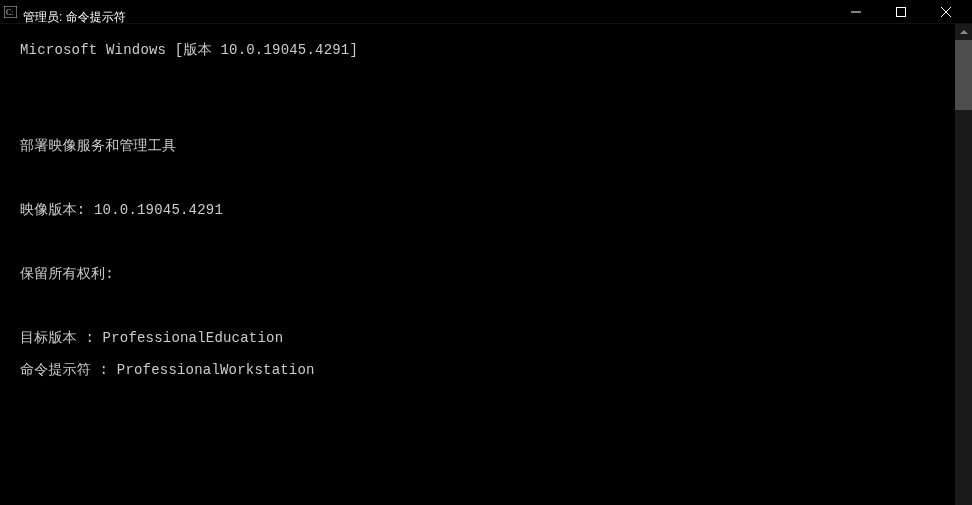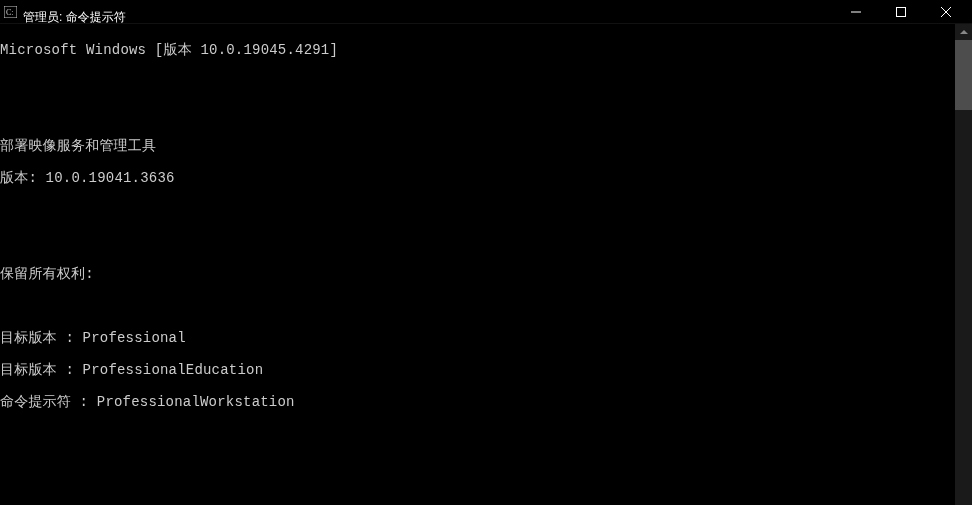--- a/index.html
+++ b/index.html
@@ -7,21 +7,21 @@
     .window { width: 972px; height: 505px; background: #000; display: flex; flex-direction: column; }
     .titlebar { height: 24px; background: #000; display: flex; align-items: center; padding: 0 4px; border-bottom: 1px solid #111; }
     .titlebar-icon { width: 13px; height: 13px; margin-right: 6px; display: inline-flex; align-items: center; justify-content: center; }
     .titlebar-icon svg { display: block; }
     .titlebar-text { color: #fff; font-size: 12px; font-family: "Microsoft YaHei", "SimSun", sans-serif; flex: 1; white-space: nowrap; margin-top: 11px; }
     .titlebar-buttons { display: flex; }
     .title-btn { width: 45px; height: 24px; display: flex; align-items: center; justify-content: center; color: #fff; }
     .title-btn svg { display: block; }
     .content { flex: 1; display: flex; background: #000; }
     .terminal { flex: 1; color: #ccc; font-size: 14px; line-height: 16px; white-space: pre; padding: 2px 0 0 0; letter-spacing: 0.2px; }
-    .terminal .line { height: 16px; }
+    .terminal .line { height: 16px; padding-left: 20px; }
     .scrollbar { width: 17px; background: #1a1a1a; position: relative; }
     .scroll-thumb { position: absolute; left: 0; right: 0; top: 16px; height: 70px; background: #4d4d4d; }
     .scroll-arrow { width: 17px; height: 16px; display: flex; align-items: center; justify-content: center; color: #999; }
     .scroll-arrow.up { position: absolute; top: 0; }
   </style>
 </head>
 <body>
 
 <div class="window">
   <div class="titlebar">
@@ -50,26 +50,25 @@
           </svg>
       </div>
     </div>
   </div>
   <div class="content">
     <div class="terminal">
 <div class="line">Microsoft Windows [版本 10.0.19045.4291]</div>
 <div class="line"></div>
 <div class="line"></div>
 <div class="line">部署映像服务和管理工具</div>
-<div class="line">版本: 10.0.19041.3636</div>
 <div class="line"></div>
+<div class="line">映像版本: 10.0.19045.4291</div>
 <div class="line"></div>
 <div class="line">保留所有权利:</div>
 <div class="line"></div>
-<div class="line">目标版本 : Professional</div>
 <div class="line">目标版本 : ProfessionalEducation</div>
 <div class="line">命令提示符 : ProfessionalWorkstation</div>
 
 
 
 
 
 
 
 

